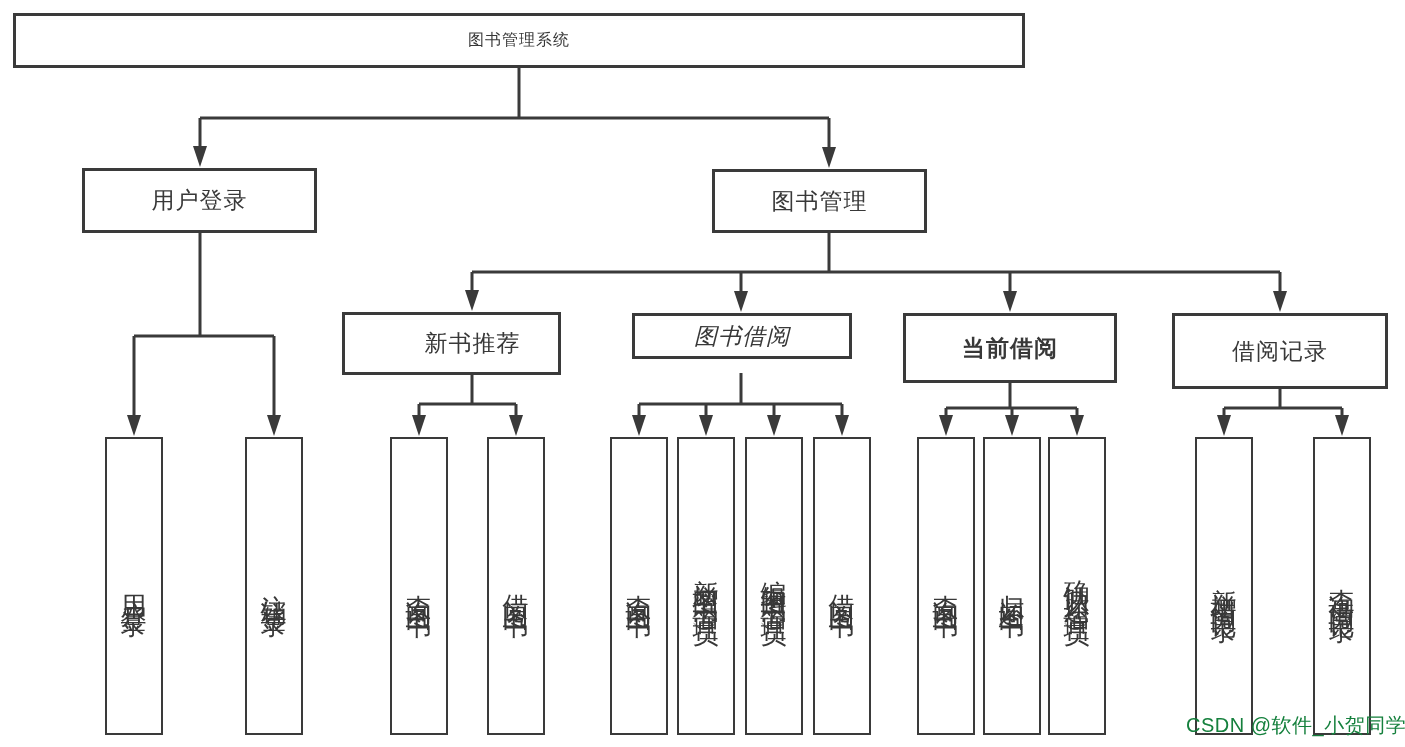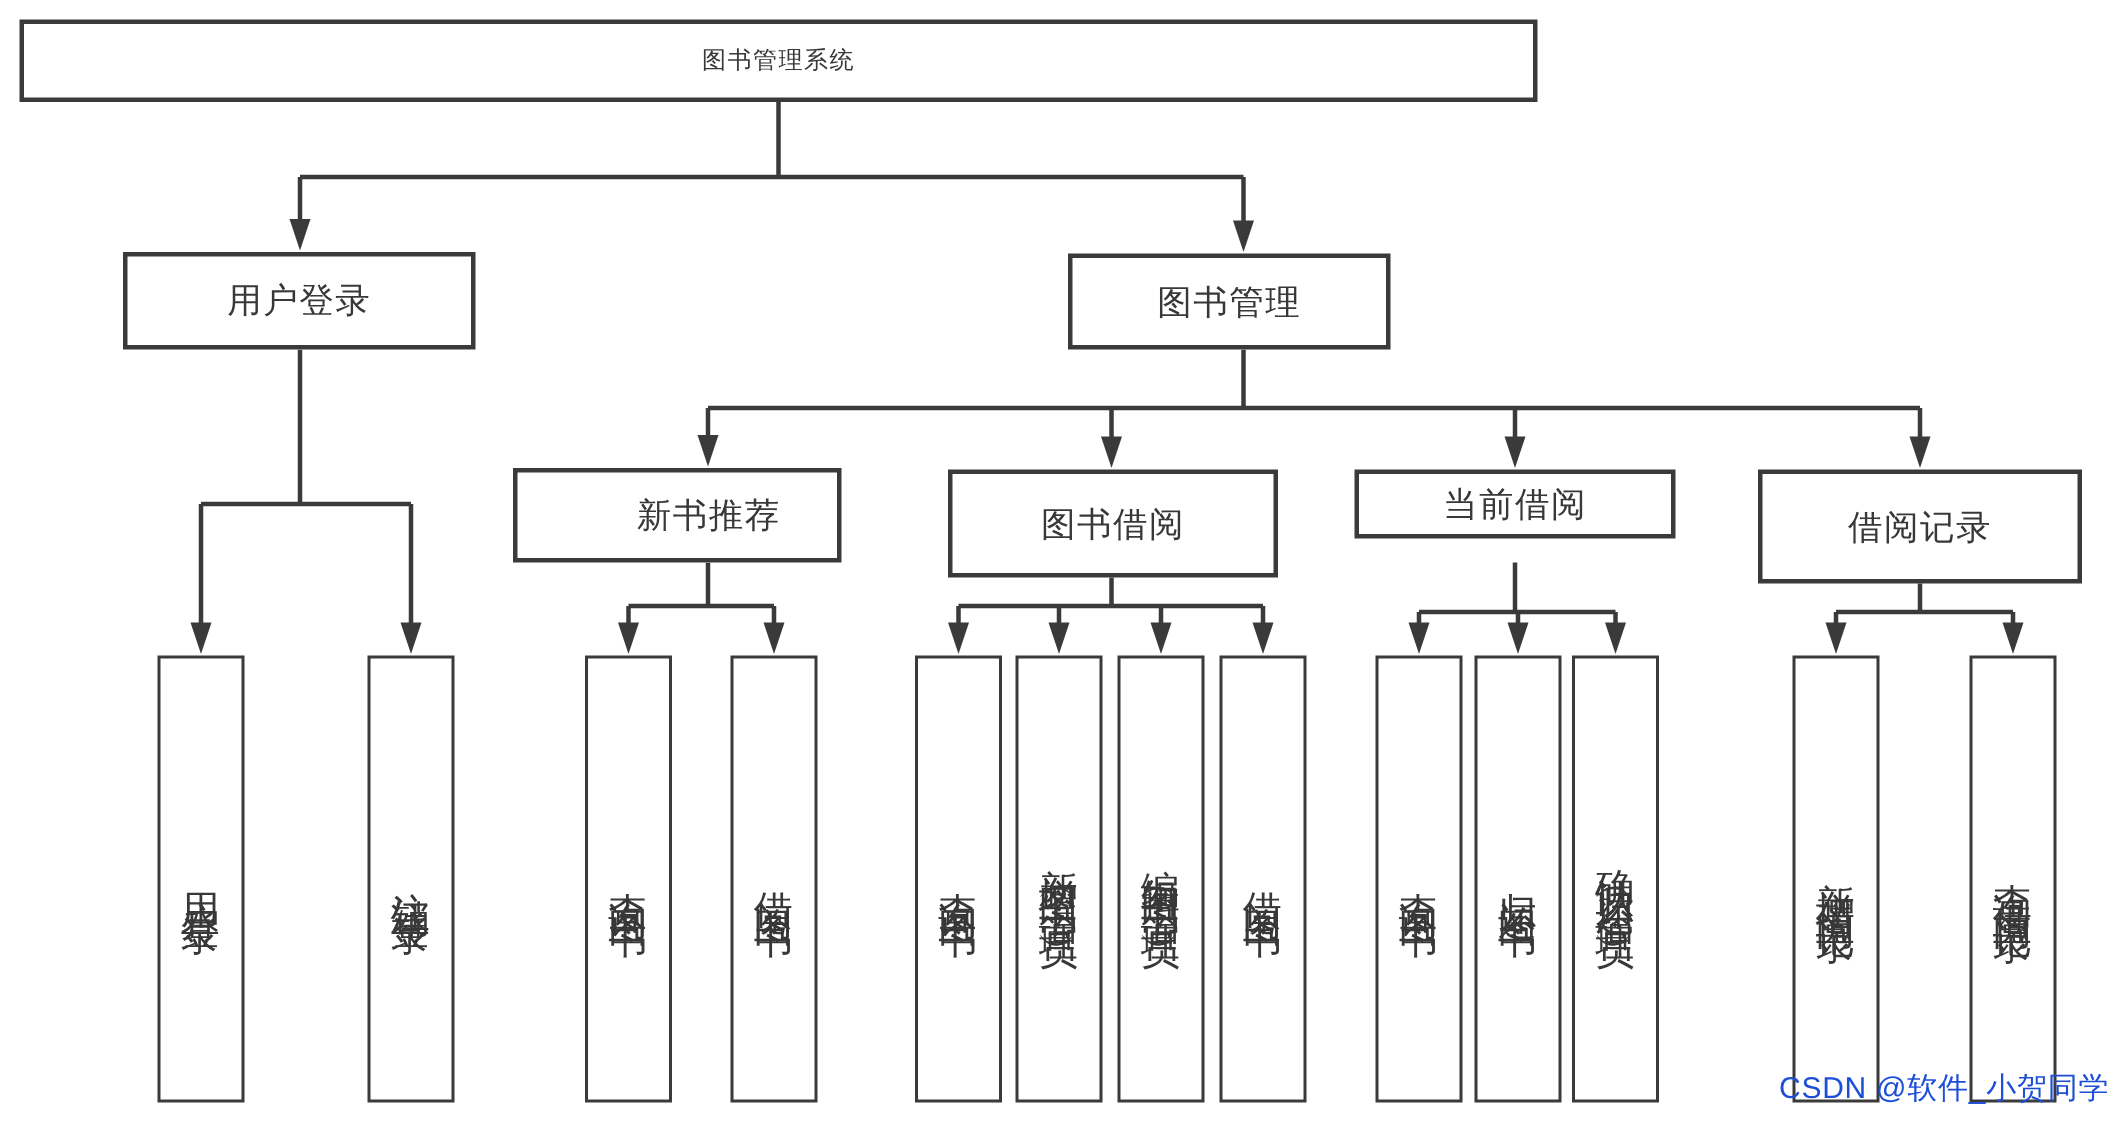--- a/index.html
+++ b/index.html
@@ -41,21 +41,21 @@
     line-height: 1;
     color: #383838;
     white-space: nowrap;
   }
   .watermark {
     position: absolute;
     left: 1186px;
     top: 712px;
     z-index: 3;
     font-size: 20px;
-    color: #1d4ed8;
+    color: #15803d;
     white-space: nowrap;
     letter-spacing: 0.5px;
   }
 </style>
 </head>
 <body>
 
 <div class="canvas">
 
   <svg class="connectors" viewBox="0 0 1405 747" xmlns="http://www.w3.org/2000/svg">
@@ -108,24 +108,24 @@
   <div class="box h" style="left:82px; top:168px; width:235px; height:65px;">
     <span>用户登录</span>
   </div>
   <div class="box h" style="left:712px; top:169px; width:215px; height:64px;">
     <span>图书管理</span>
   </div>
 
   <div class="box h" style="left:342px; top:312px; width:219px; height:63px;padding-left:42px;">
     <span>新书推荐</span>
   </div>
-  <div class="box h" style="left:632px; top:313px; width:220px; height:72px;">
+  <div class="box h" style="left:632px; top:313px; width:220px; height:46px;font-style:italic;">
     <span>图书借阅</span>
   </div>
-  <div class="box h" style="left:903px; top:313px; width:214px; height:46px;">
+  <div class="box h" style="left:903px; top:313px; width:214px; height:70px;font-weight:bold;">
     <span>当前借阅</span>
   </div>
   <div class="box h" style="left:1172px; top:313px; width:216px; height:76px;">
     <span>借阅记录</span>
   </div>
 
   <div class="box leaf" style="left:105px; top:437px; width:58px; height:298px;">
     <span class="v-label">用户登录</span>
   </div>
   <div class="box leaf" style="left:245px; top:437px; width:58px; height:298px;">

